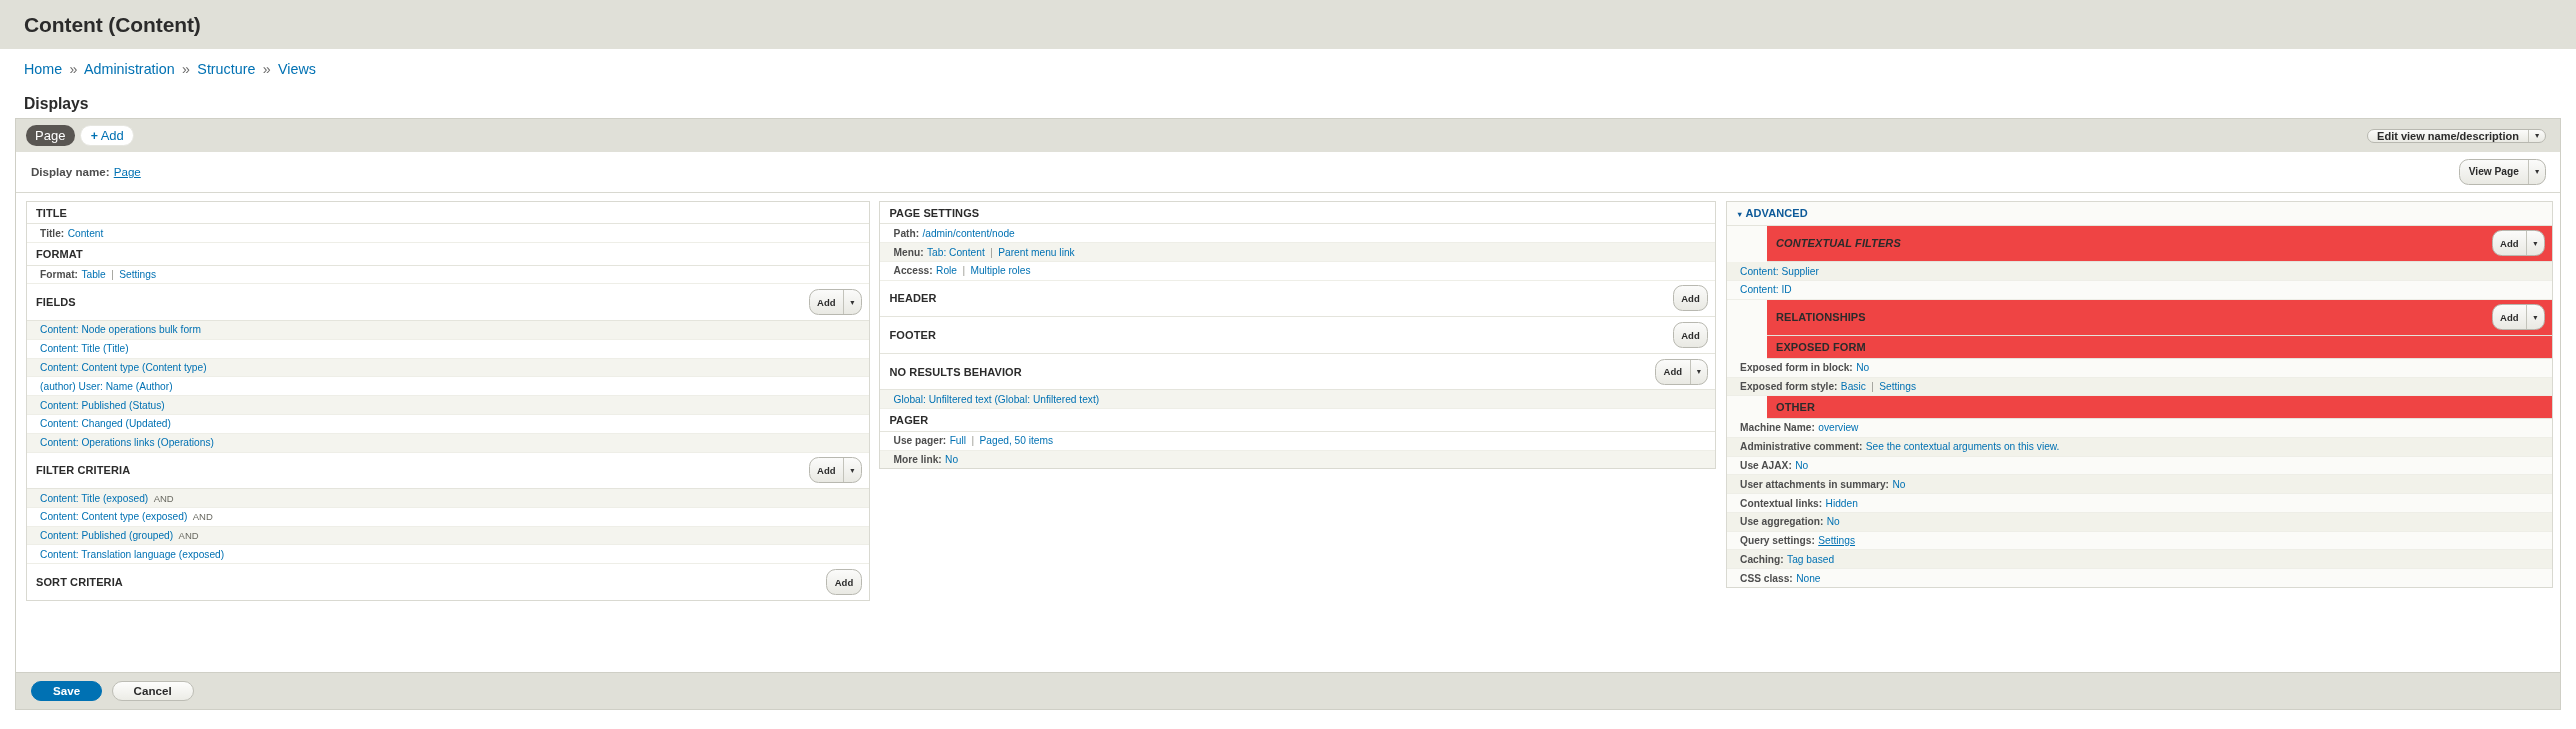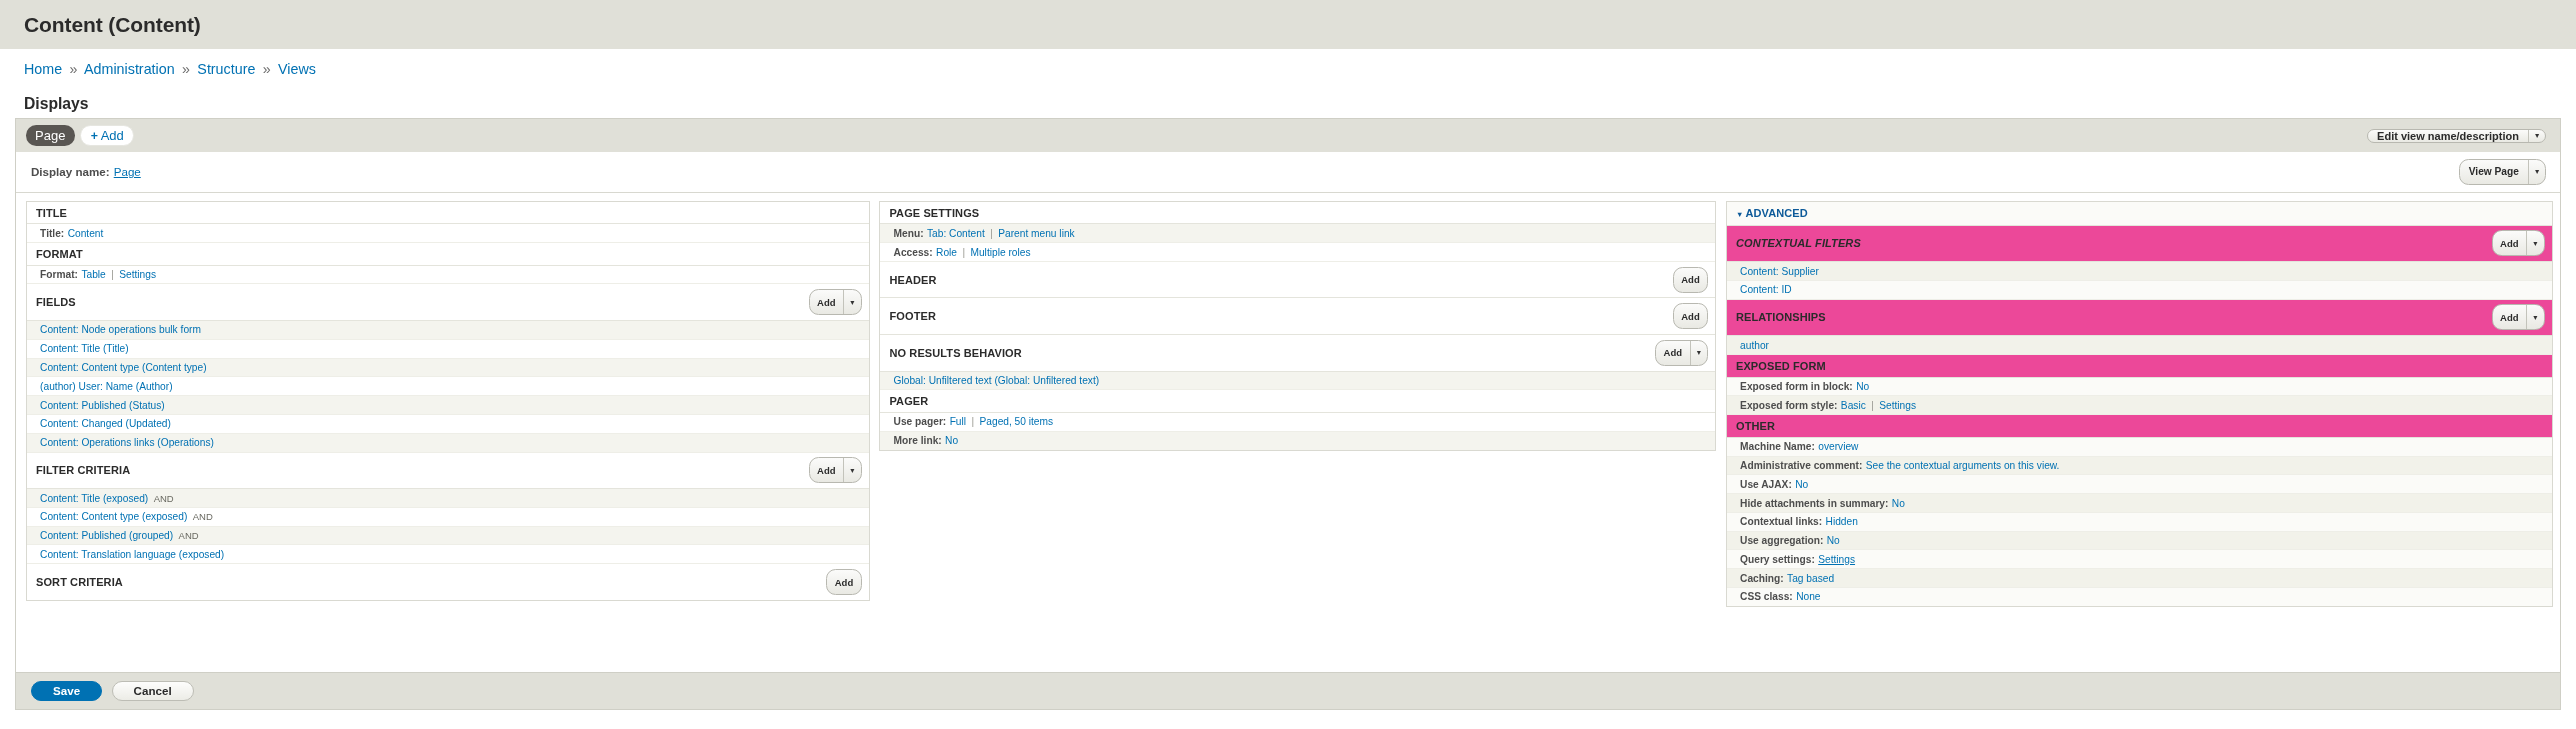--- a/index.html
+++ b/index.html
@@ -183,21 +183,21 @@
     border-bottom: 0.7px solid #e4e4dc;
   }
   .adv-head .adv-toggle {
     font-size: 11px; font-weight: bold; color: #0d5a99;
     text-transform: uppercase; text-decoration: none;
     letter-spacing: 0.1px;
   }
   .adv-head .caret { font-size: 7.5px; margin-right: 2px; }
 
   .col-3 .panel { background: #fbfbf8; }
-  .col-3 .sec { background: #ec4899; }
+  .col-3 .sec { background: #ef4444; margin-left: 40px; }
   .col-3 .row { background: #fbfbf8; }
   .col-3 .row.alt { background: #f2f2ea; }
 
   
   .filler { height: 59px; background: #ffffff; }
 
   
   .actions {
     background: #e0e0d8;
     padding: 7.5px 15px;
@@ -358,20 +358,24 @@
       </div>
       <div class="filler"></div>
     </div>
 
     <div class="col col-2">
       <div class="panel">
 
         <div class="sec">
           <h3>PAGE SETTINGS</h3>
         </div>
+        <div class="row">
+          <span class="k">Path:</span>
+          <a href="#">/admin/content/node</a>
+        </div>
         <div class="row alt">
           <span class="k">Menu:</span>
           <a href="#">Tab: Content</a>
           <span class="divider">|</span>
           <a href="#">Parent menu link</a>
         </div>
         <div class="row">
           <span class="k">Access:</span>
           <a href="#">Role</a>
           <span class="divider">|</span>
@@ -450,23 +454,20 @@
 
         <div class="sec">
           <h3>RELATIONSHIPS</h3>
           <span class="sec-right">
             <span class="pill small">
               <span class="pill-main">Add</span>
               <span class="pill-arrow">▼</span>
             </span>
           </span>
         </div>
-        <div class="row item alt">
-          <a href="#">author</a>
-        </div>
 
         <div class="sec">
           <h3>EXPOSED FORM</h3>
         </div>
         <div class="row">
           <span class="k">Exposed form in block:</span>
           <a href="#">No</a>
         </div>
         <div class="row alt">
           <span class="k">Exposed form style:</span>
@@ -484,21 +485,21 @@
         </div>
         <div class="row alt">
           <span class="k">Administrative comment:</span>
           <a href="#">See the contextual arguments on this view.</a>
         </div>
         <div class="row">
           <span class="k">Use AJAX:</span>
           <a href="#">No</a>
         </div>
         <div class="row alt">
-          <span class="k">Hide attachments in summary:</span>
+          <span class="k">User attachments in summary:</span>
           <a href="#">No</a>
         </div>
         <div class="row">
           <span class="k">Contextual links:</span>
           <a href="#">Hidden</a>
         </div>
         <div class="row alt">
           <span class="k">Use aggregation:</span>
           <a href="#">No</a>
         </div>

